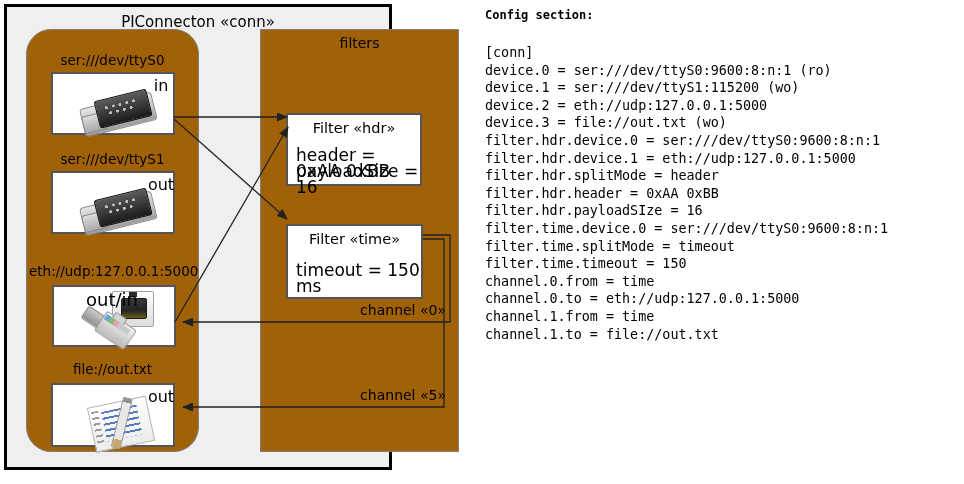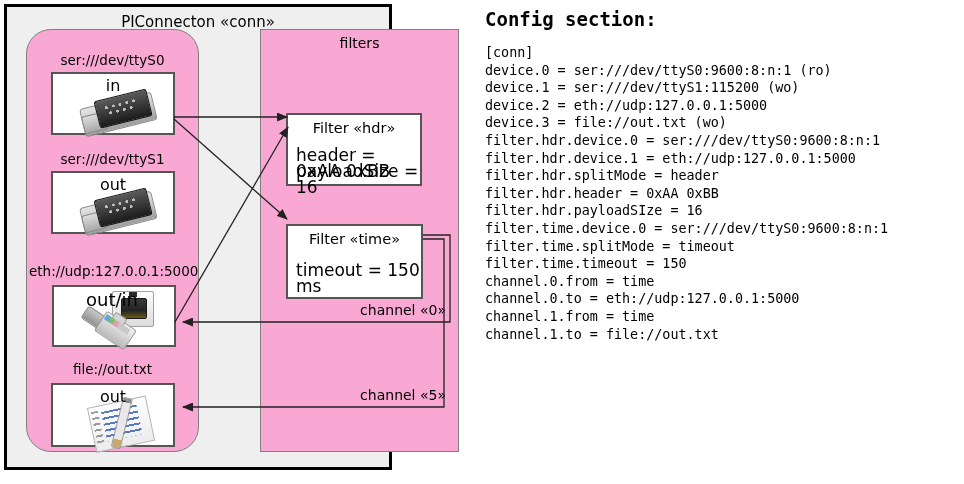--- a/index.html
+++ b/index.html
@@ -31,21 +31,21 @@
     position: absolute;
     left: 4px; top: 4px;
     width: 388px; height: 466px;
     border: 3px solid #000000;
     background: #efefef;
     box-sizing: border-box;
   }
 
   .panel {
     position: absolute;
-    background: #f9a8d4;
+    background: #a16207;
     border: 1px solid #808080;
     box-sizing: border-box;
   }
   #devices-panel {
     left: 19px; top: 22px;
     width: 173px; height: 423px; border-radius: 25px;
   }
   #filters-panel {
     left: 253px; top: 22px;
     width: 199px; height: 423px;
@@ -87,20 +87,21 @@
     box-sizing: border-box;
   }
   .device-box-label {
     position: absolute;
     width: 100%;
     text-align: center;
     top: 2px;
     font-size: 16px;
     color: #000000;
     z-index: 3;
+    padding-left: 48px;
   }
   .device-box-label.left {
     text-align: left;
     padding-left: 6px;
     top: 2px;
     font-size: 18px;
   }
 
   
   .icon-art { position: absolute; }
@@ -269,21 +270,21 @@
   #config {
     position: absolute;
     left: 482px; top: 0;
     width: 482px; height: 484px;
   }
   #config-heading {
     position: absolute;
     left: 3px; top: 8px;
     font-family: "DejaVu Sans Mono", monospace;
     font-weight: bold;
-    font-size: 19px;
+    font-size: 12px;
     color: #000000;
   }
   #config-lines {
     position: absolute;
     left: 3px; top: 44px;
     font-family: "DejaVu Sans Mono", monospace;
     font-size: 13.4px;
     line-height: 17.6px;
     color: #000000;
     white-space: pre;

